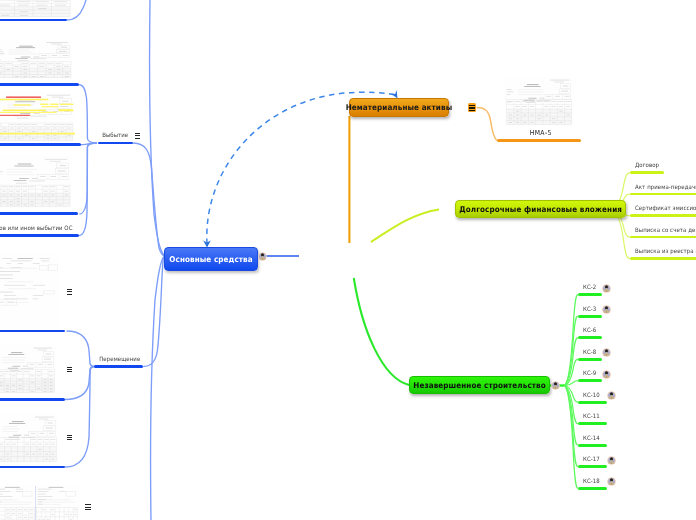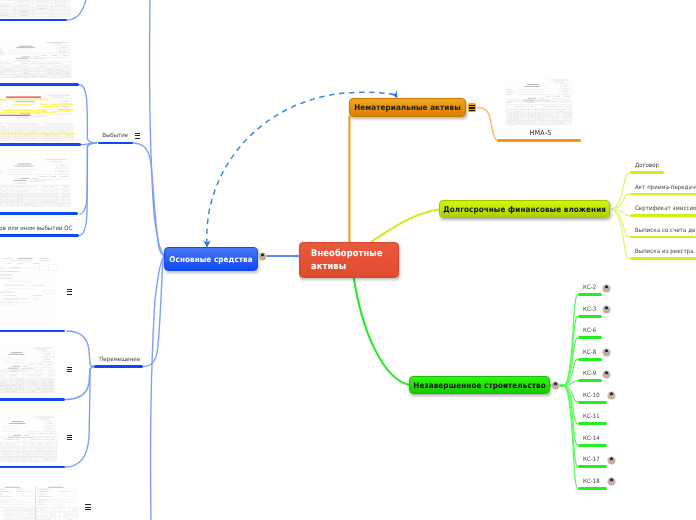--- a/index.html
+++ b/index.html
@@ -27,20 +27,21 @@
     background:linear-gradient(180deg,#f0a81c 0%,#e8940b 50%,#d97f02 100%);
     border:1px solid #c87800;
     color:#1a1a1a;font-weight:bold;font-size:8px;letter-spacing:0.1px;
     box-shadow:1px 2px 3px rgba(0,0,0,0.3);
   }
   .node.lime{
     background:linear-gradient(180deg,#d2f50a 0%,#c4ea05 45%,#a9cd00 100%);
     border:1px solid #a0c400;
     color:#111111;font-weight:bold;font-size:8px;letter-spacing:0.1px;
     box-shadow:1px 2px 3px rgba(0,0,0,0.3);
+    margin-left:16px;
   }
   .node.green{
     background:linear-gradient(180deg,#2ef50a 0%,#25e507 45%,#16c800 100%);
     border:1px solid #18bf00;
     color:#111111;font-weight:bold;font-size:8px;letter-spacing:0.1px;
     box-shadow:1px 2px 3px rgba(0,0,0,0.3);
   }
 
   .leaf{position:absolute;white-space:nowrap;color:#3d3d3d;font-size:6px;line-height:7px;letter-spacing:0.08px;}
   .leafline{position:absolute;height:3px;border-radius:1.5px;}
@@ -110,30 +111,26 @@
         <path d="M150,0 C149,70 149.5,150 154,214 C157,240 160,251 164,255"></path>
         <path d="M151,520 C150,450 150.5,370 155,300 C158,274 160.5,261 163.5,257.3"></path>
       </g>
     <path d="M476.5,107.5 C484,107.5 488,110 490,118 C492,127 492,136 497,140.5" stroke="#f9bd6a" stroke-width="1.5" fill="none"></path>
 
     <path d="M207,244 C203,170 260,101 345,93 C370,91 385,93 396,95" stroke="#3d87e8" stroke-width="1.5" fill="none" stroke-dasharray="5.5 4.5" stroke-linecap="butt"></path>
     <path d="M207,247.5 L203.2,240.5 L207,242.6 L210.8,240.5 Z" fill="#2b72d8"></path>
     <path d="M397.5,98.6 L391,93.5 L395.2,93.9 L396.6,90.1 Z" fill="#2b72d8"></path>
   </svg>
 
-  <div class="node central" style="left:299px;top:242px;width:100px;height:36px;">
-    <span style="white-space:pre-line;">Внеоборотные
-активы</span>
-  </div>
 
   <div class="node blue" style="left:164px;top:247px;width:94px;height:24px;">
     <span>Основные средства</span>
   </div>
 
-  <div class="node orange" style="left:349px;top:98px;width:117px;height:19px;">
+  <div class="node orange" style="left:349px;top:98px;width:100px;height:19px;">
     <span>Нематериальные активы</span>
   </div>
 
   <div class="hamb onorange" style="left:467.8px;top:103.4px;">
       <i></i>
       <i></i>
       <i></i>
     </div>
 
   <div class="node lime" style="left:439px;top:200.3px;width:171.3px;height:18px;">

